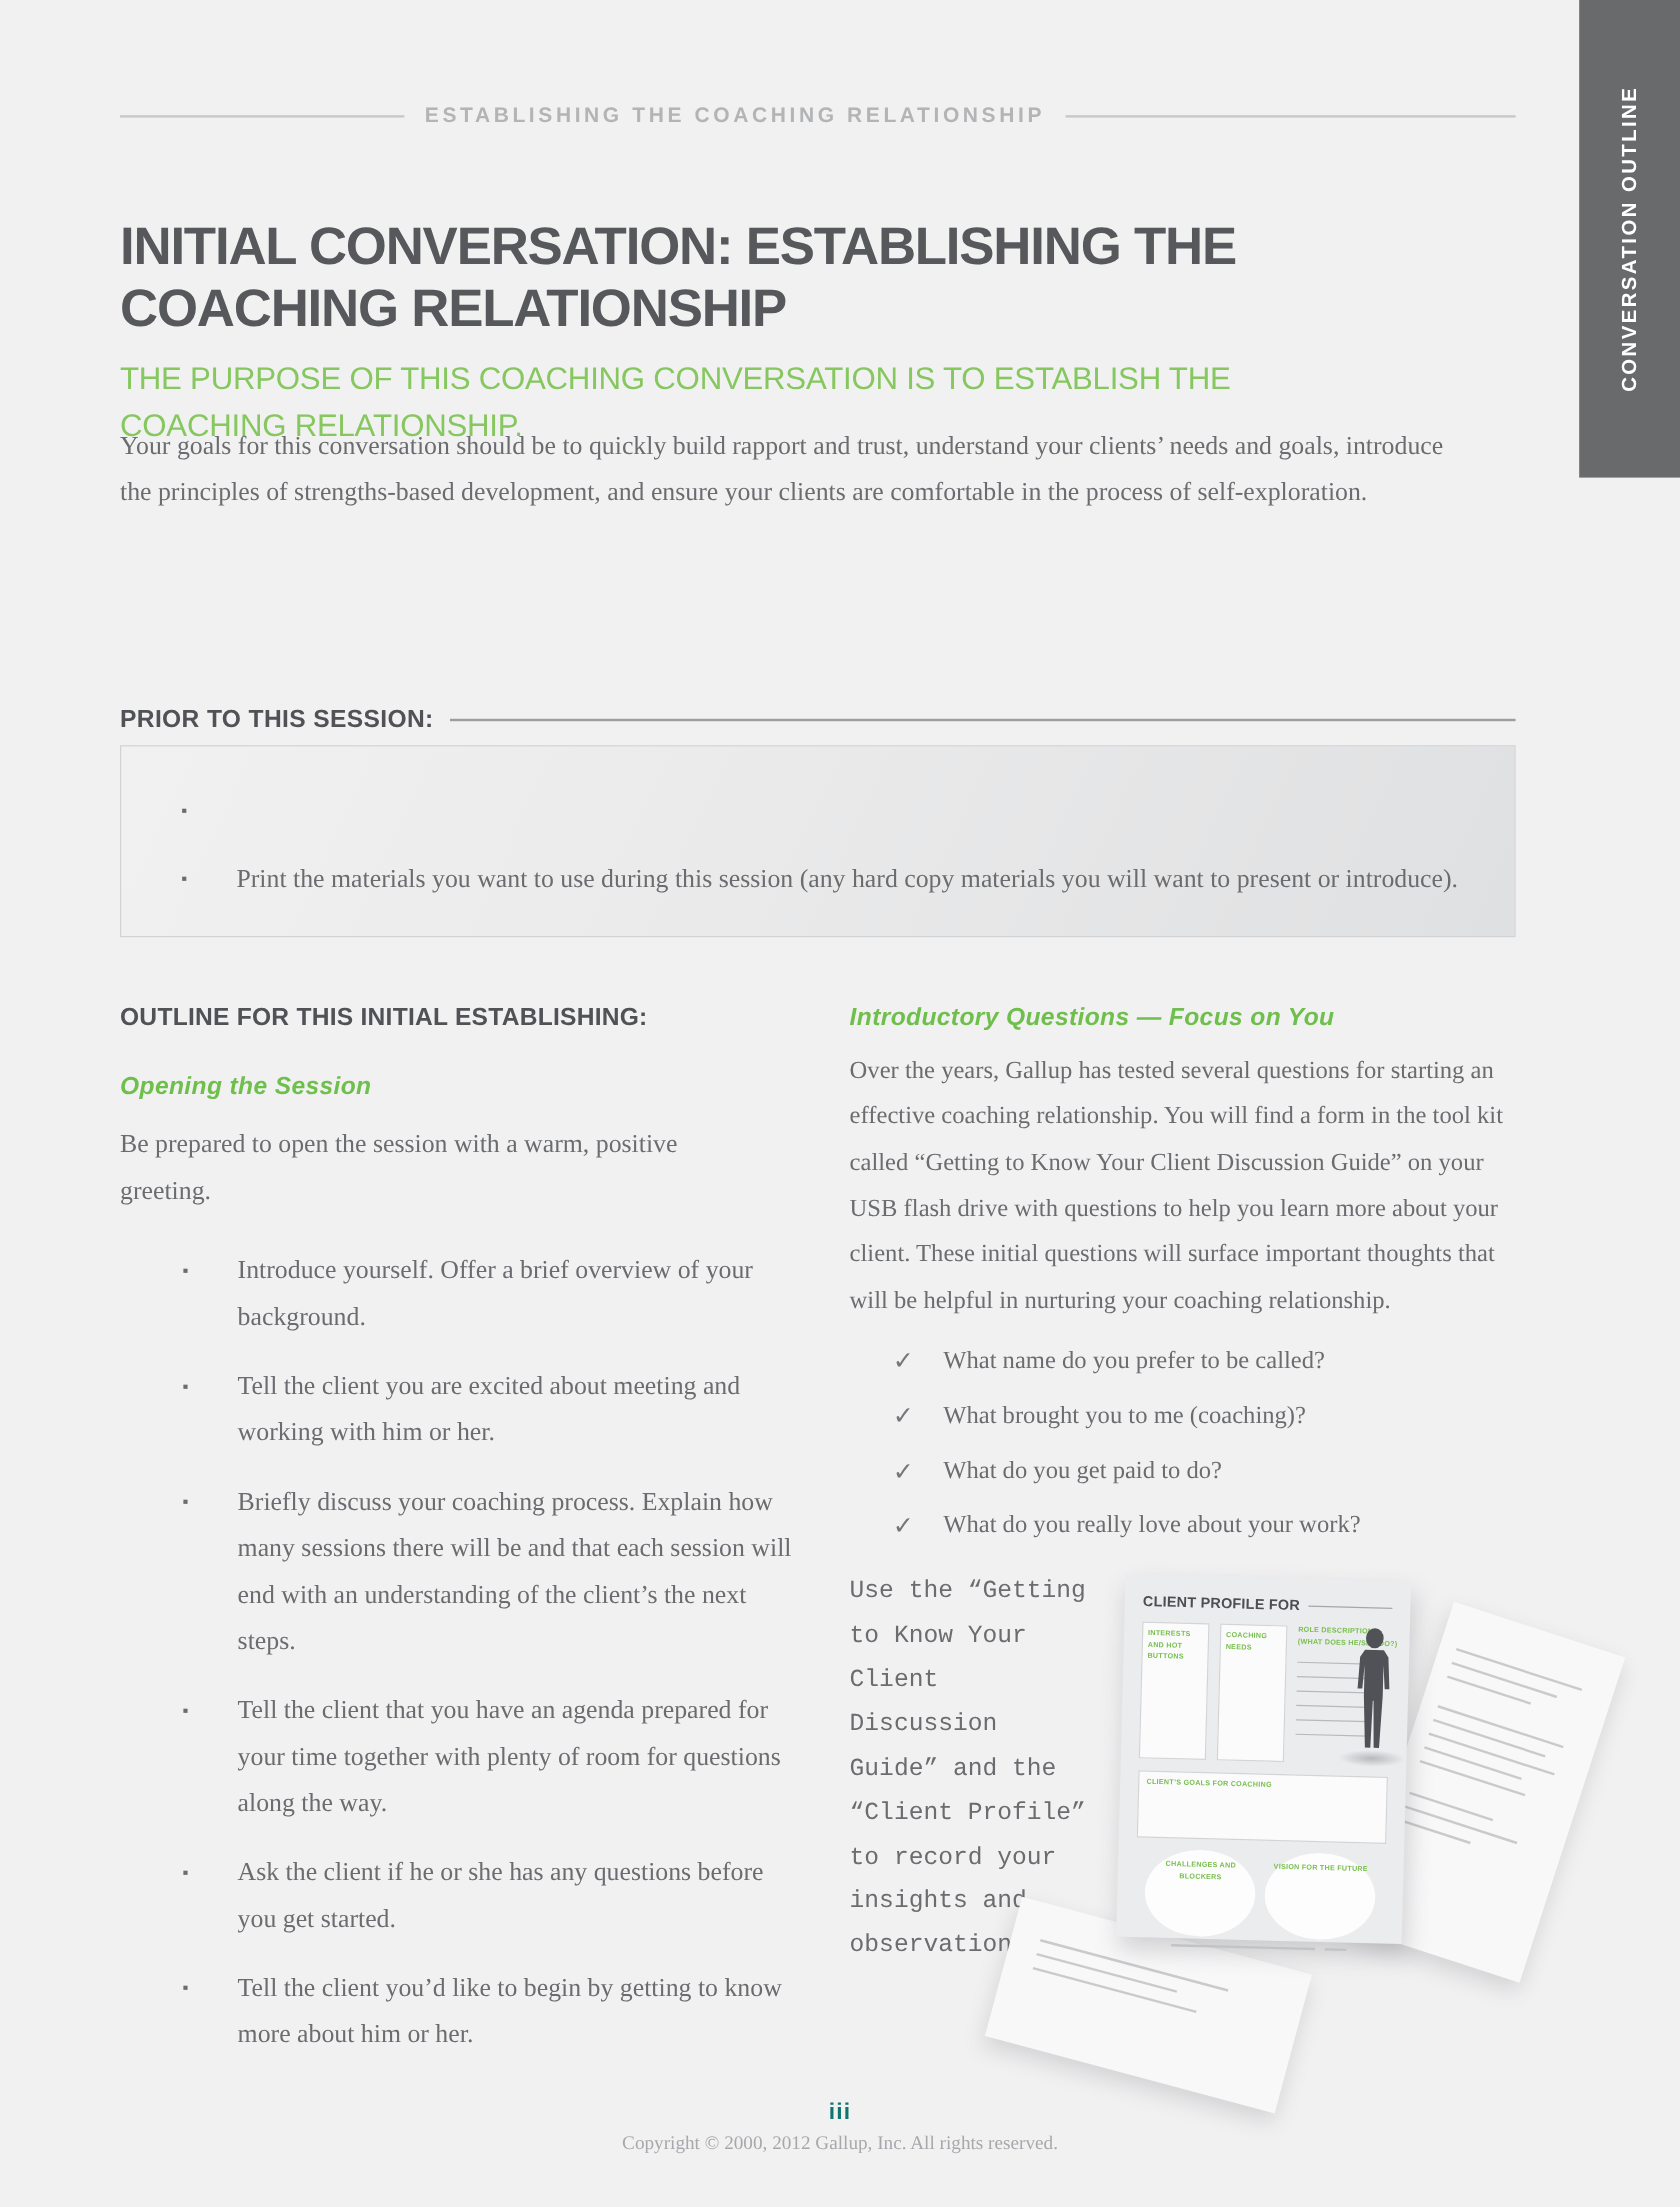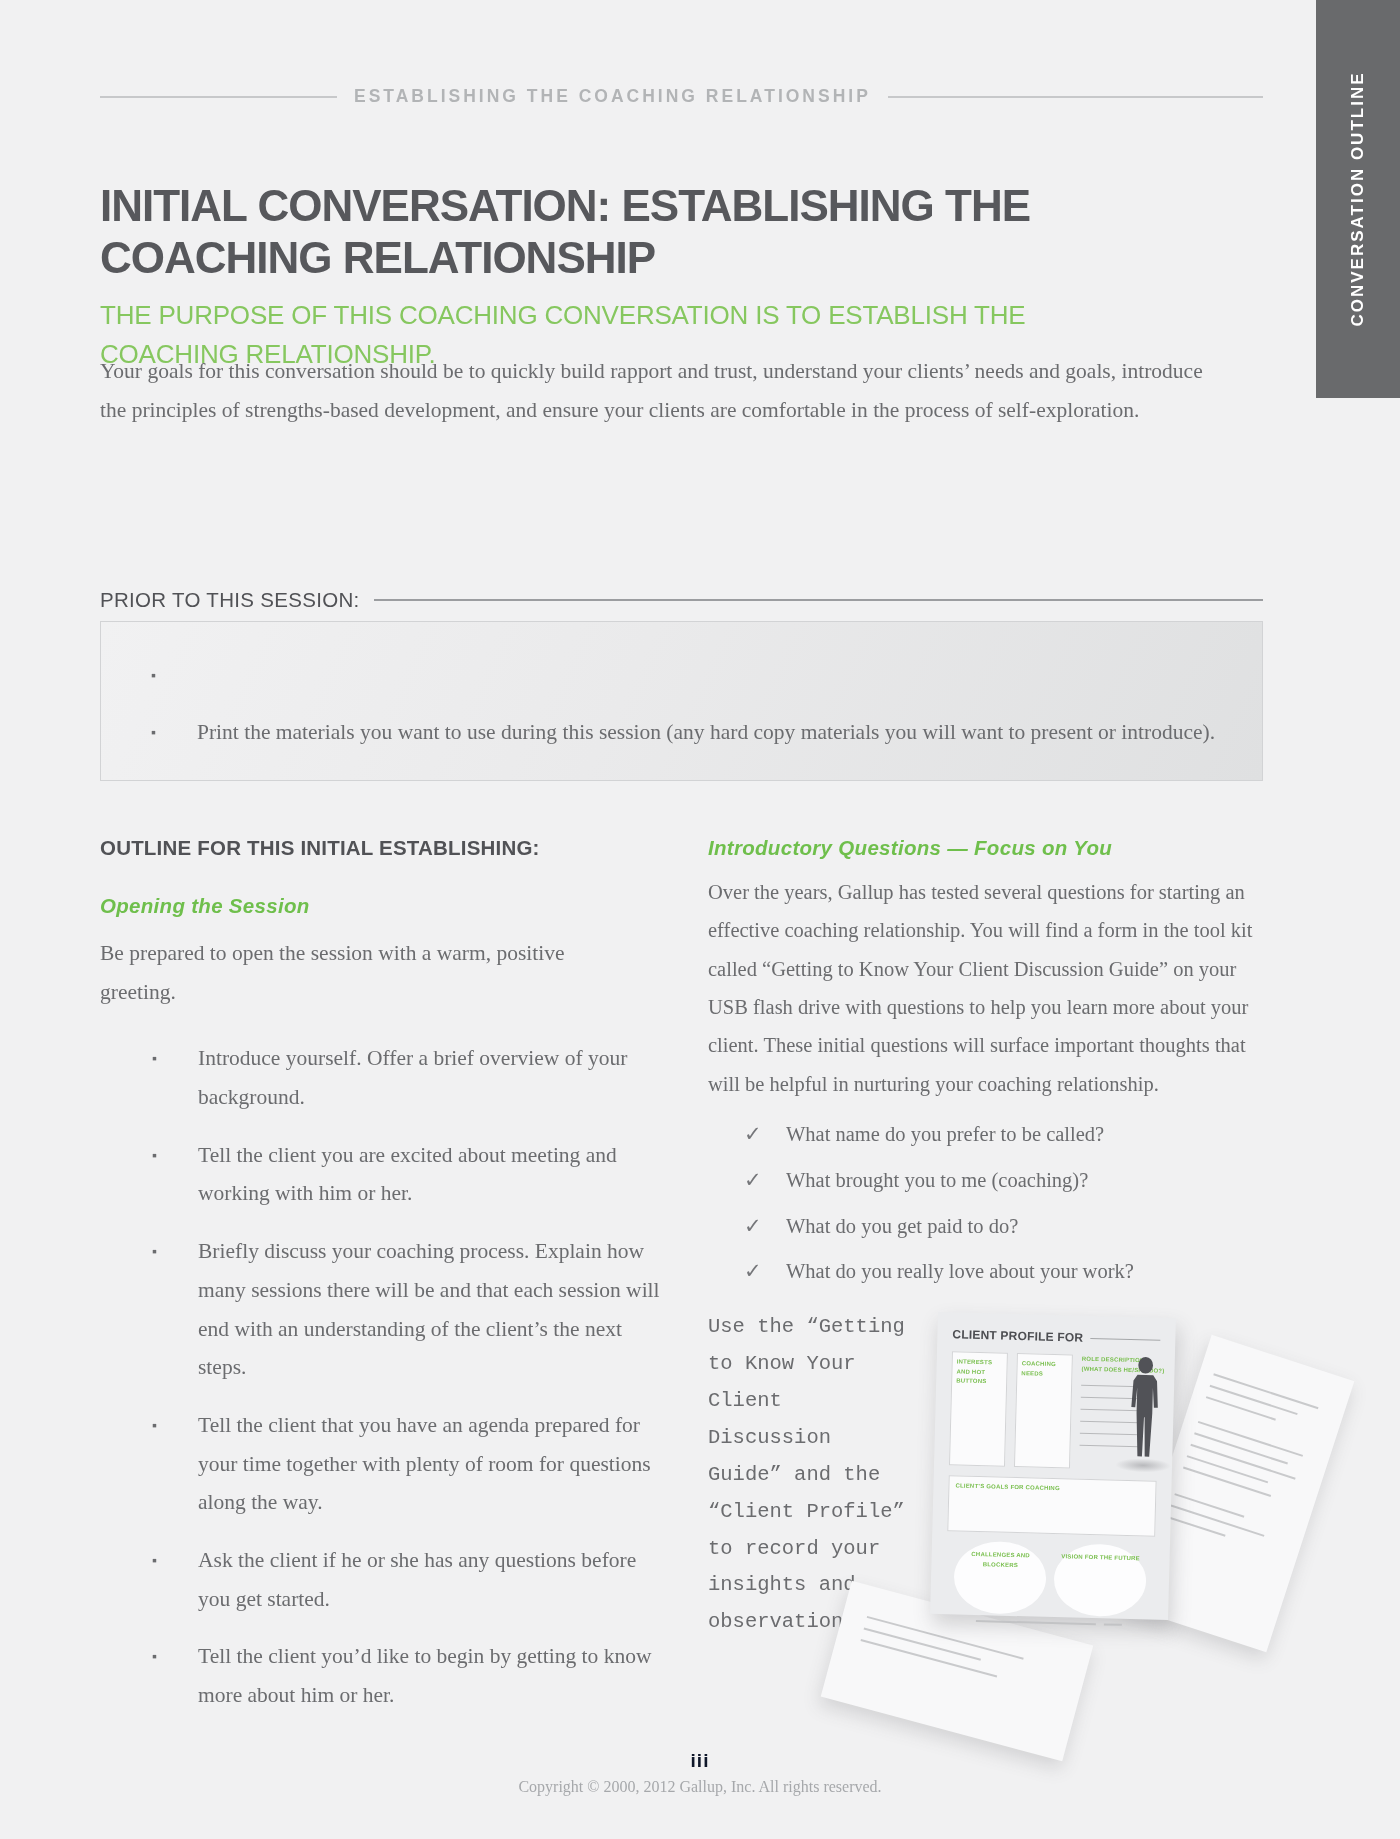--- a/index.html
+++ b/index.html
@@ -28,21 +28,21 @@
   .title { position:absolute; left:100px; top:180px; width:960px;
     font-weight:bold; font-size:44px; line-height:1.18; letter-spacing:-1px; color:#57585c; }
   .purpose { position:absolute; left:100px; top:296px; width:1010px;
     font-size:26px; line-height:1.5; letter-spacing:-0.2px; color:#86c75f; }
   .intro { position:absolute; left:100px; top:352px; width:1130px;
     font-family:"Liberation Serif", serif; font-size:21.5px; line-height:1.82; color:#6b6c6f; }
 
   
   .prior { position:absolute; left:100px; top:588px; width:1163px; }
   .prior-head { display:flex; align-items:center; }
-  .prior-title { font-weight:normal; font-size:20.5px; color:#515256; letter-spacing:0.3px; white-space:nowrap; }
+  .prior-title { font-weight:bold; font-size:20.5px; color:#515256; letter-spacing:0.3px; white-space:nowrap; }
   .prior-rule { flex:1; height:2px; background:#9b9da0; margin-left:14px; }
   .prior-box { margin-top:9px; border:1px solid #d2d3d5;
     background:linear-gradient(115deg,#f1f1f2 0%,#eaeaeb 45%,#dfe0e1 100%);
     padding:34px 40px 28px 50px; }
   .bullet-item { display:flex; margin-bottom:18px; }
   .bullet-item:last-child { margin-bottom:0; }
   .bullet-marker { width:46px; flex:none; font-size:14px; line-height:39px; color:#6b6c6f; font-family:"Liberation Sans",sans-serif; }
   .bullet-text { font-family:"Liberation Serif", serif; font-size:21.5px; line-height:1.8; color:#6b6c6f; }
 
   
@@ -89,21 +89,21 @@
     background:radial-gradient(ellipse at center, rgba(90,90,95,0.35), rgba(90,90,95,0) 70%); }
   .pc-goals { margin-top:10px; height:56px; background:#fbfbfc; border:1px solid #d3d4d6; padding:5px 6px; }
   .pc-ellipses { display:flex; justify-content:space-between; margin-top:9px; padding:0 8px; }
   .pc-ellipse { width:92px; height:72px; background:#fdfdfe; border-radius:50%; text-align:center; padding-top:9px; }
   .pc-foot { margin-top:7px; display:flex; justify-content:center; gap:8px; }
   .pc-foot .fbar { width:120px; height:2px; background:#c2c3c5; margin-top:0; }
   .pc-foot .fbar2 { width:18px; height:2px; background:#c2c3c5; margin-top:0; }
 
   
   .page-num { position:absolute; top:1750px; left:0; width:1400px; text-align:center;
-    font-weight:bold; font-size:19px; color:#0f172a; letter-spacing:1px; }
+    font-weight:bold; font-size:19px; color:#0f766e; letter-spacing:1px; }
   .copyright { position:absolute; top:1778px; left:0; width:1400px; text-align:center;
     font-family:"Liberation Serif",serif; font-size:16px; color:#a6a8ab; }
 </style>
 </head>
 <body>
 
 <div id="page">
 
   <div class="header-row">
     <div class="hline hline-left"></div>

